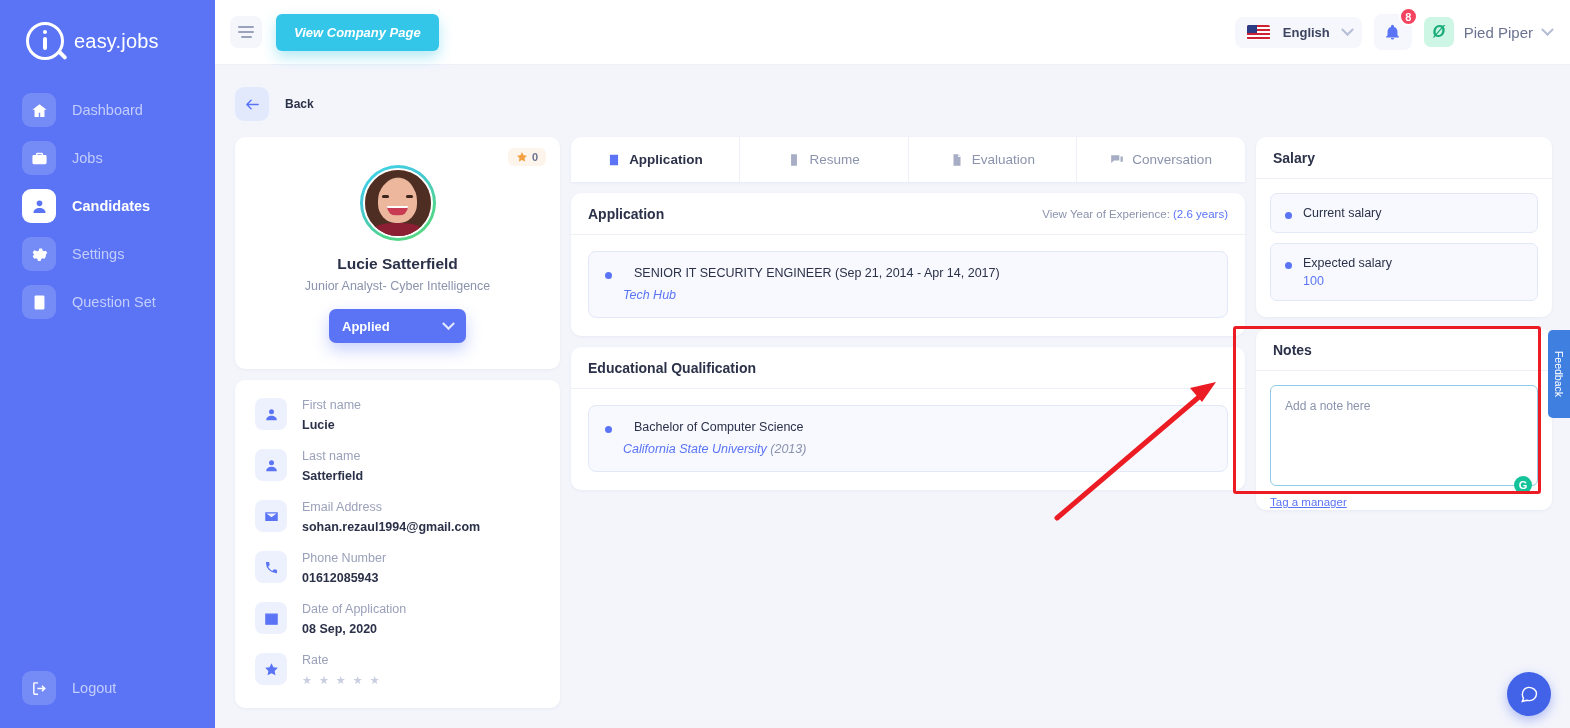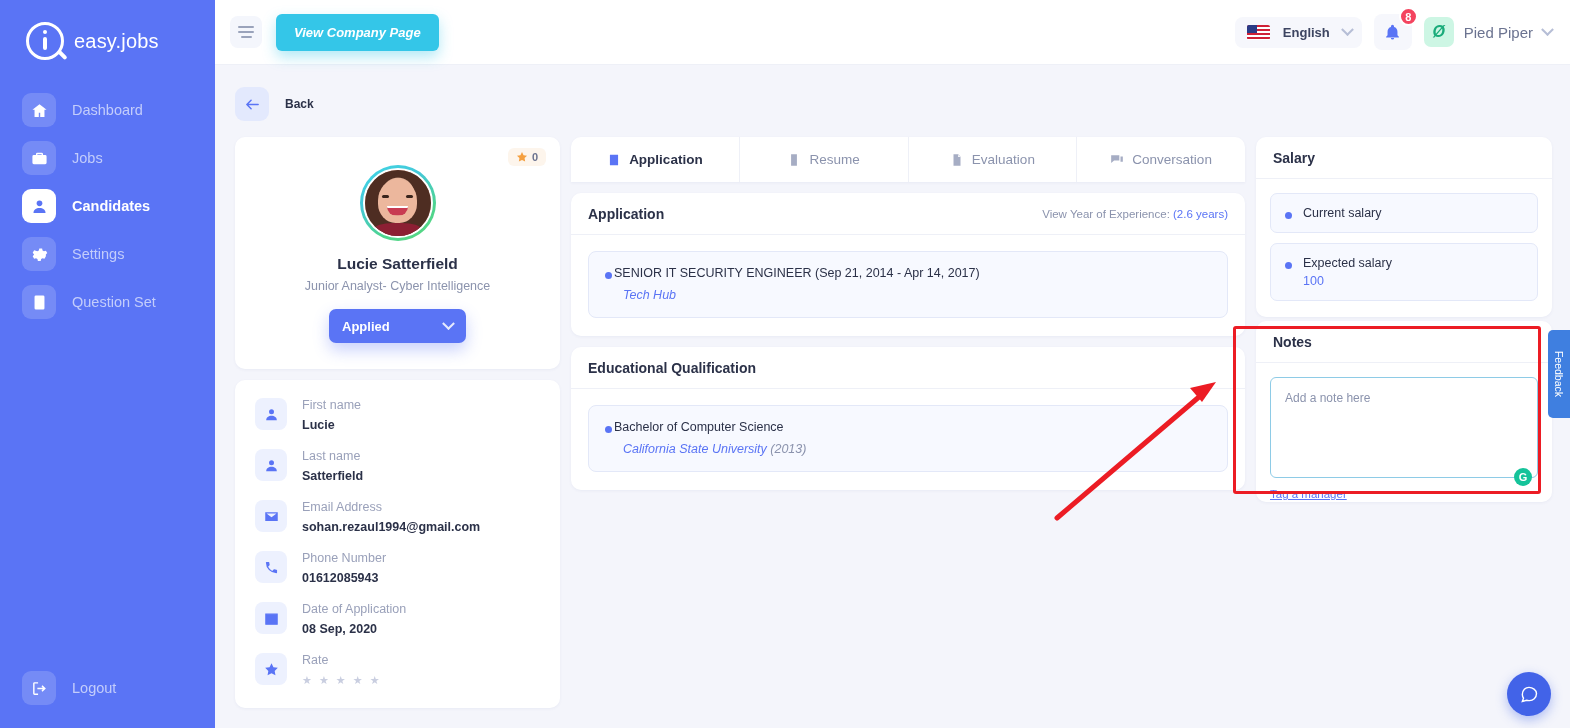--- a/index.html
+++ b/index.html
@@ -190,38 +190,38 @@
     border-bottom: 1px solid #eef0f7;
   }
   .sec-title { font-size: 14px; font-weight: bold; color: #2b3148; }
   .sec-meta { margin-left: auto; font-size: 11.5px; color: #8b93ad; }
   .sec-meta b { color: #5a74f5; font-weight: normal; }
   .sec-body { padding: 16px 17px 18px; }
   .info-box {
     border: 1px solid #e3e8f8; background: #f7f9ff; border-radius: 8px;
     padding: 14px 16px 15px;
   }
-  .info-line { display: flex; align-items: flex-start; gap: 2px; text-align: center; }
+  .info-line { display: flex; align-items: flex-start; gap: 22px; text-align: center; }
   .dot { width: 7px; height: 7px; border-radius: 50%; background: #5a74f5; margin-top: 6px; flex: 0 0 7px; }
   .info-main { font-size: 12.5px; color: #2b3148; }
   .info-sub { font-size: 12.5px; color: #5a74f5; margin: 8px 0 0 18px; font-style: italic; }
   .info-sub span.year { color: #8b93ad; }
 
   
   .sal-body { padding: 14px 14px 16px; }
   .sal-item {
     border: 1px solid #e3e8f8; background: #f7f9ff; border-radius: 7px;
     padding: 12px 14px; display: flex; gap: 11px; align-items: flex-start;
     margin-bottom: 10px;
   }
   .sal-item:last-child { margin-bottom: 0; }
   .sal-lab { font-size: 12.5px; color: #2b3148; }
   .sal-val { font-size: 12.5px; color: #5a74f5; margin-top: 4px; }
 
-  .notes-wrap { margin-top: 4px; position: relative; }
+  .notes-wrap { margin-top: 12px; position: relative; }
   .notes-body { padding: 14px 14px 0; }
   .note-area {
     position: relative; width: 100%; height: 101px; border: 1px solid #8ecbe6;
     border-radius: 6px; background: #fff; padding: 13px 14px; font-size: 12px;
     color: #8b93ad; font-family: "Liberation Sans", sans-serif; resize: none;
   }
   .note-area::placeholder { color: #8b93ad; }
   .gmark {
     position: absolute; right: 20px; bottom: 16px; width: 18px; height: 18px;
     border-radius: 50%; background: #15c39a; color: #fff; font-size: 11px;

